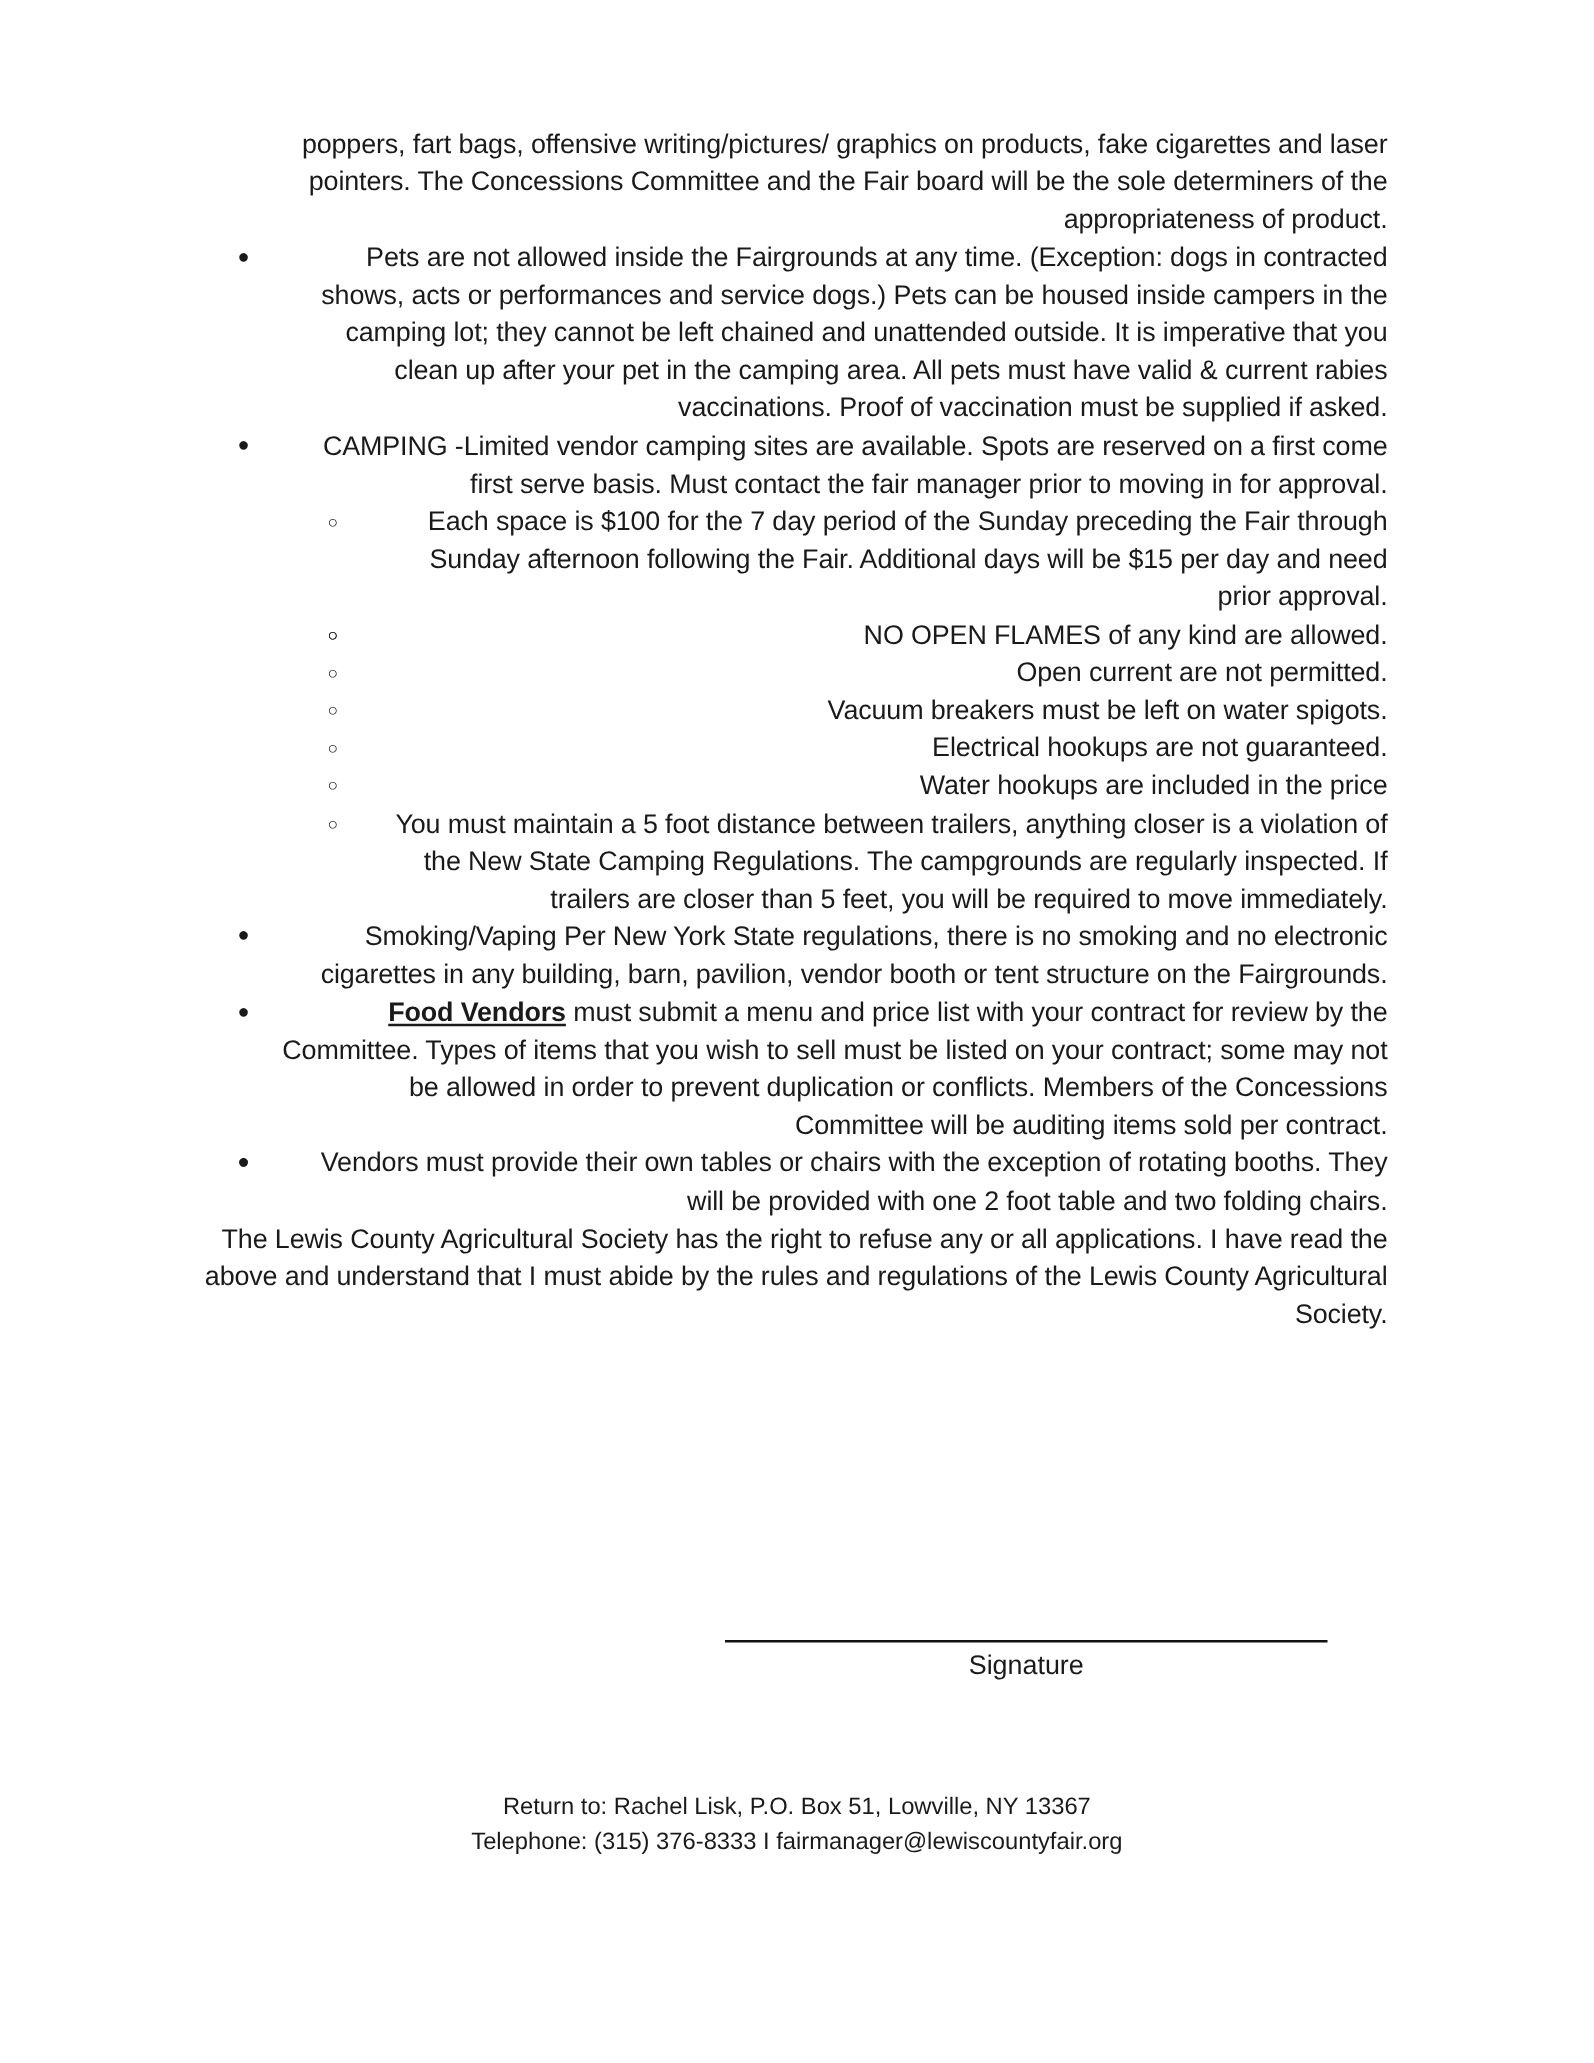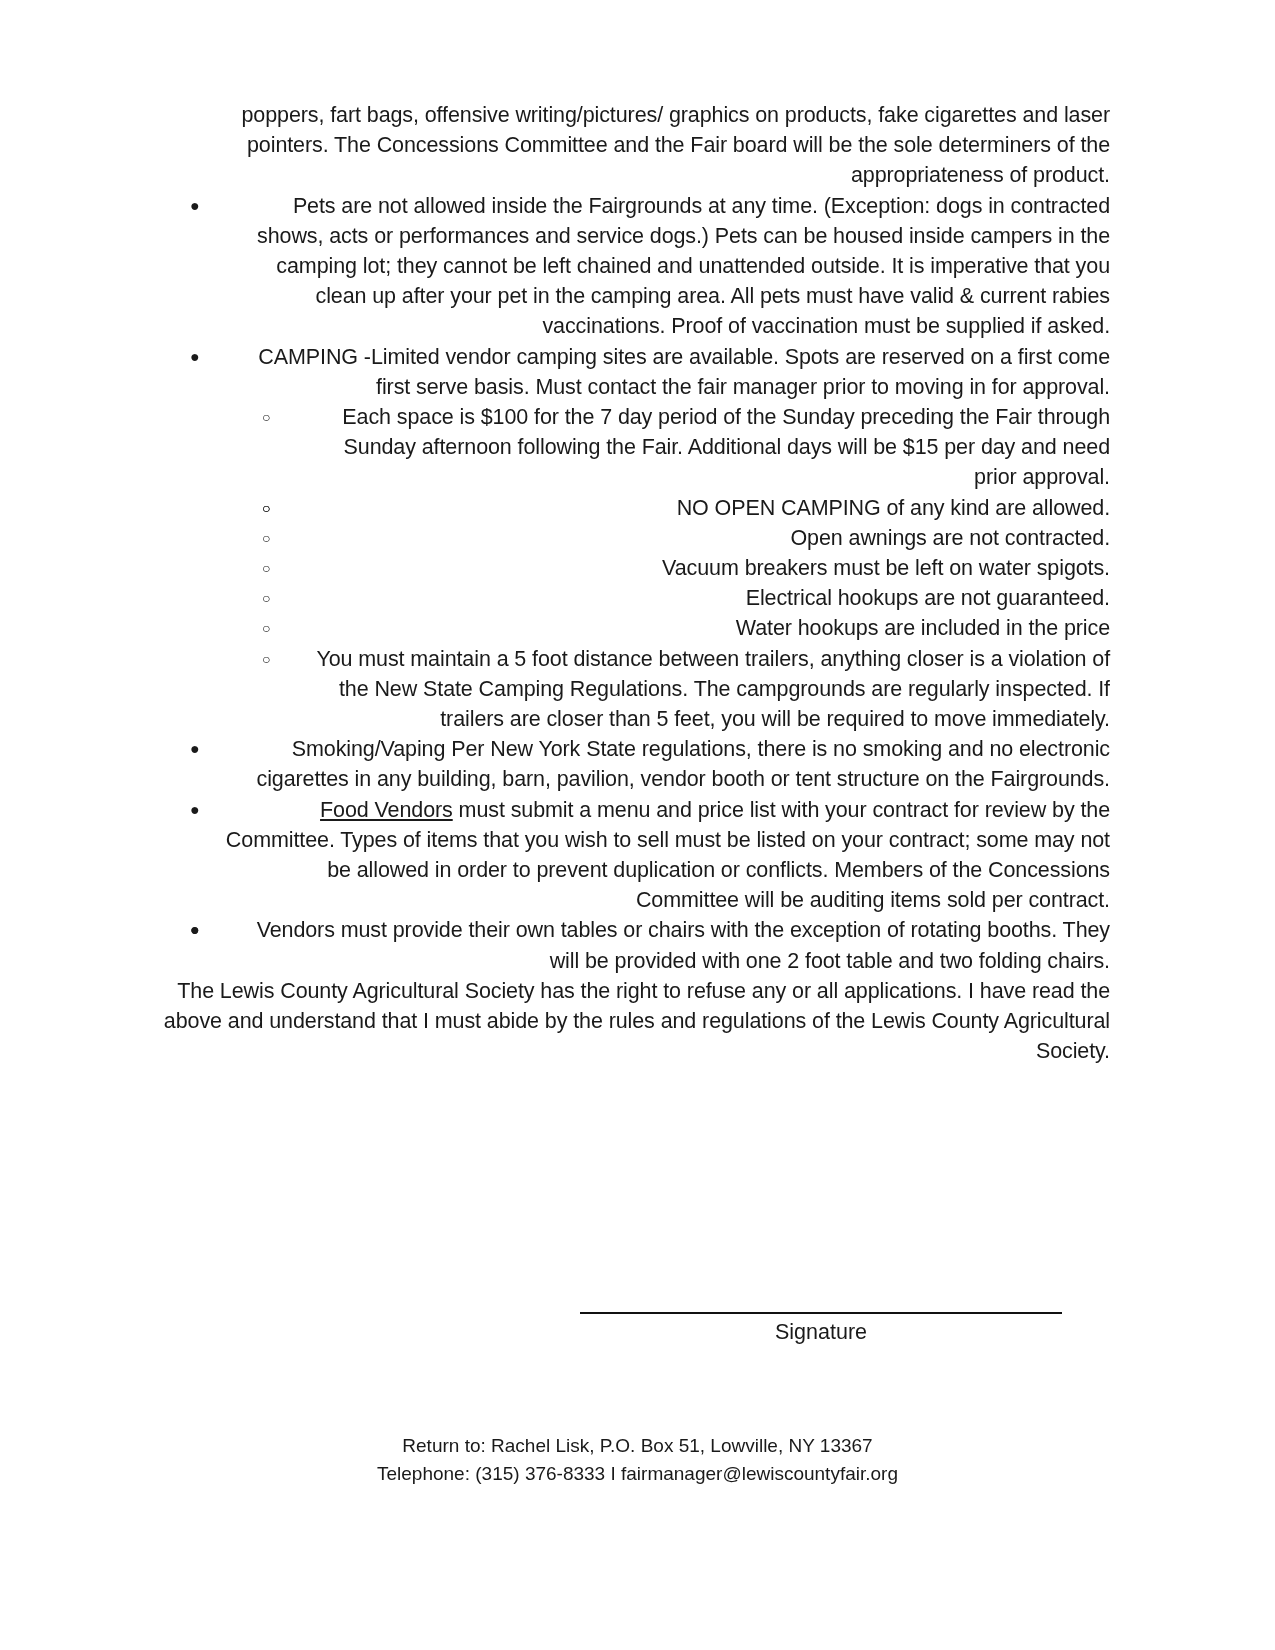--- a/index.html
+++ b/index.html
@@ -7,21 +7,21 @@
            font-family: "Liberation Sans", sans-serif; color: #1a1a1a; }
     .page { position: absolute; left: 0; top: 0; width: 1275px; height: 1650px; }
     .content { position: absolute; left: 150px; top: 100px; width: 960px;
                font-size: 21.5px; line-height: 30.2px; letter-spacing: -0.1px; text-align: right; }
     .cont { margin-left: 74px; }
     ul { margin: 0; padding: 0; list-style: none; }
     li.l1 { position: relative; padding-left: 74px; }
     li.l1 .bullet { position: absolute; left: 40px; top: 0; font-size: 16px; }
     li.l2 { position: relative; padding-left: 148px; }
     li.l2 .bullet { position: absolute; left: 112px; top: 0; font-size: 14px; }
-    .u { font-weight: normal; text-decoration: underline; }
+    .u { font-weight: bold; text-decoration: underline; }
     .para { }
     .sig-wrap { position: absolute; left: 580px; top: 1312px; width: 482px; }
     .sig-line { border-top: 2px solid #111; height: 0; }
     .sig-label { text-align: center; font-size: 21.5px; margin-top: 6px; }
     .footer { position: absolute; left: 0; width: 1275px; top: 1432px;
               text-align: center; font-size: 19px; line-height: 28px; }
   </style>
 </head>
 <body>
 
@@ -32,22 +32,22 @@
       <li class="l1">
         <span class="bullet">●</span>
         <span>Pets are not allowed inside the Fairgrounds at any time. (Exception: dogs in contracted shows, acts or performances and service dogs.) Pets can be housed inside campers in the camping lot; they cannot be left chained and unattended outside. It is imperative that you clean up after your pet in the camping area. All pets must have valid &amp; current rabies vaccinations. Proof of vaccination must be supplied if asked.</span>
       </li>
       <li class="l1">
         <span class="bullet">●</span>
         <span>CAMPING -Limited vendor camping sites are available. Spots are reserved on a first come first serve basis. Must contact the fair manager prior to moving in for approval.</span>
       </li>
       <li class="l2"><span class="bullet">○</span><span>Each space is $100 for the 7 day period of the Sunday preceding the Fair through Sunday afternoon following the Fair. Additional days will be $15 per day and need prior approval.</span></li>
       <li class="l2"><span class="bullet">○</span></li>
-      <li class="l2"><span class="bullet">○</span><span>NO OPEN CAMPING of any kind are allowed.</span></li>
-      <li class="l2"><span class="bullet">○</span><span>Open awnings are not contracted.</span></li>
+      <li class="l2"><span class="bullet">○</span><span>NO OPEN FLAMES of any kind are allowed.</span></li>
+      <li class="l2"><span class="bullet">○</span><span>Open current are not permitted.</span></li>
       <li class="l2"><span class="bullet">○</span><span>Vacuum breakers must be left on water spigots.</span></li>
       <li class="l2"><span class="bullet">○</span><span>Electrical hookups are not guaranteed.</span></li>
       <li class="l2"><span class="bullet">○</span><span>Water hookups are included in the price</span></li>
       <li class="l2"><span class="bullet">○</span><span>You must maintain a 5 foot distance between trailers, anything closer is a violation of the New State Camping Regulations. The campgrounds are regularly inspected.  If trailers are closer than 5 feet, you will be required to move immediately.</span></li>
       <li class="l1">
         <span class="bullet">●</span>
         <span>Smoking/Vaping Per New York State regulations, there is no smoking and no electronic cigarettes in any building, barn, pavilion, vendor booth or tent structure on the Fairgrounds.</span>
       </li>
       <li class="l1">
         <span class="bullet">●</span>

